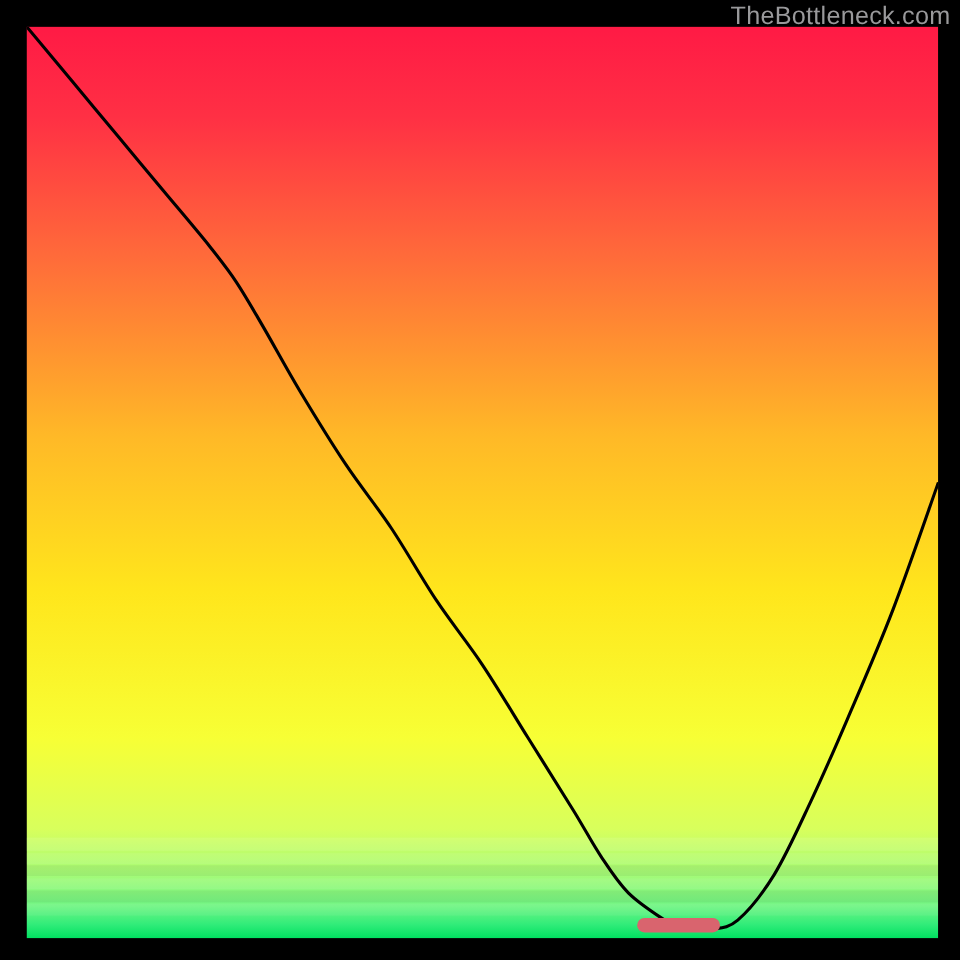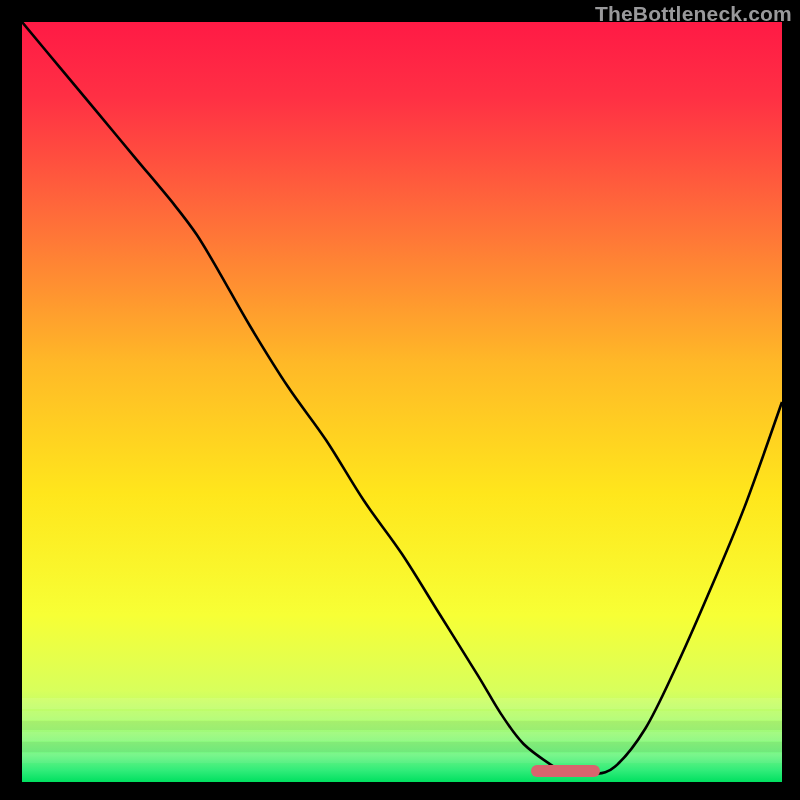--- a/index.html
+++ b/index.html
@@ -40,21 +40,21 @@
     position: absolute;
     height: 12px;
     border-radius: 6px;
     background: #d9646e;
   }
   .watermark {
     position: absolute;
     top: 2px;
     right: 8px;
     font-family: Arial, Helvetica, sans-serif;
-    font-weight: 700;
+    font-weight: 400;
     font-size: 21px;
     color: #99999b;
     letter-spacing: 0.2px;
     user-select: none;
   }
   .green-stripe {
     position: absolute;
     left: 0; right: 0;
   }
 </style>

